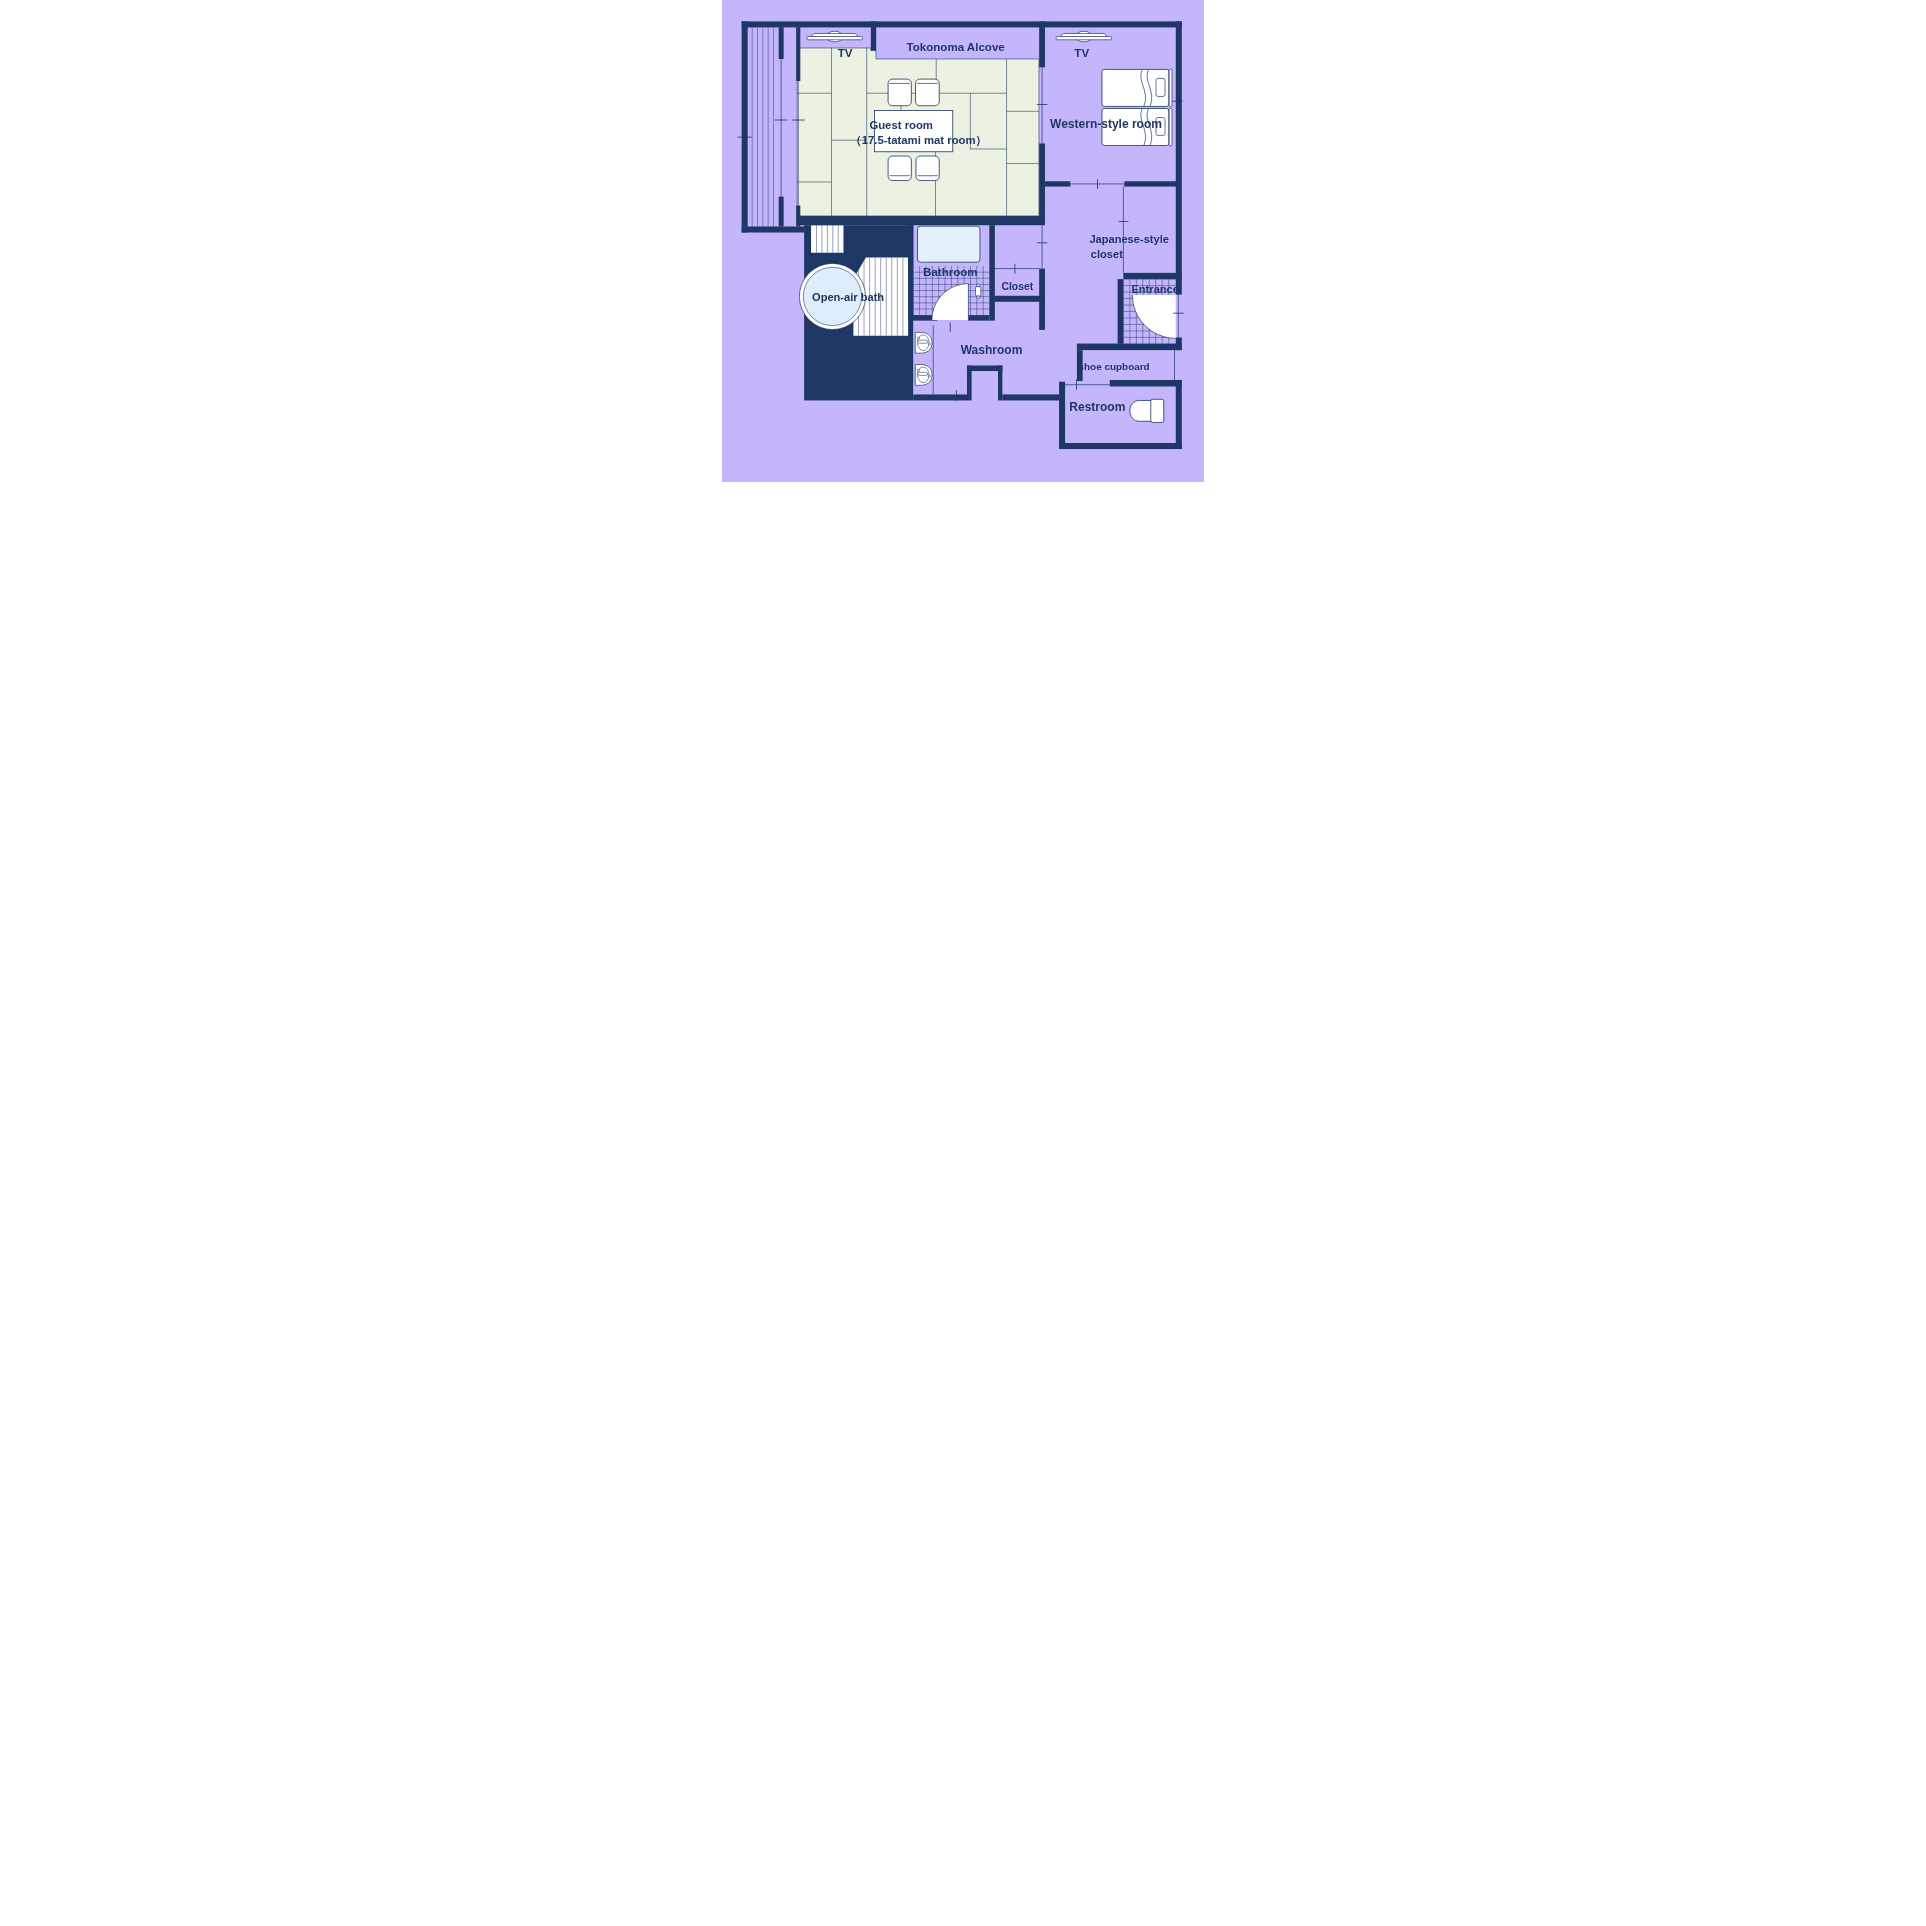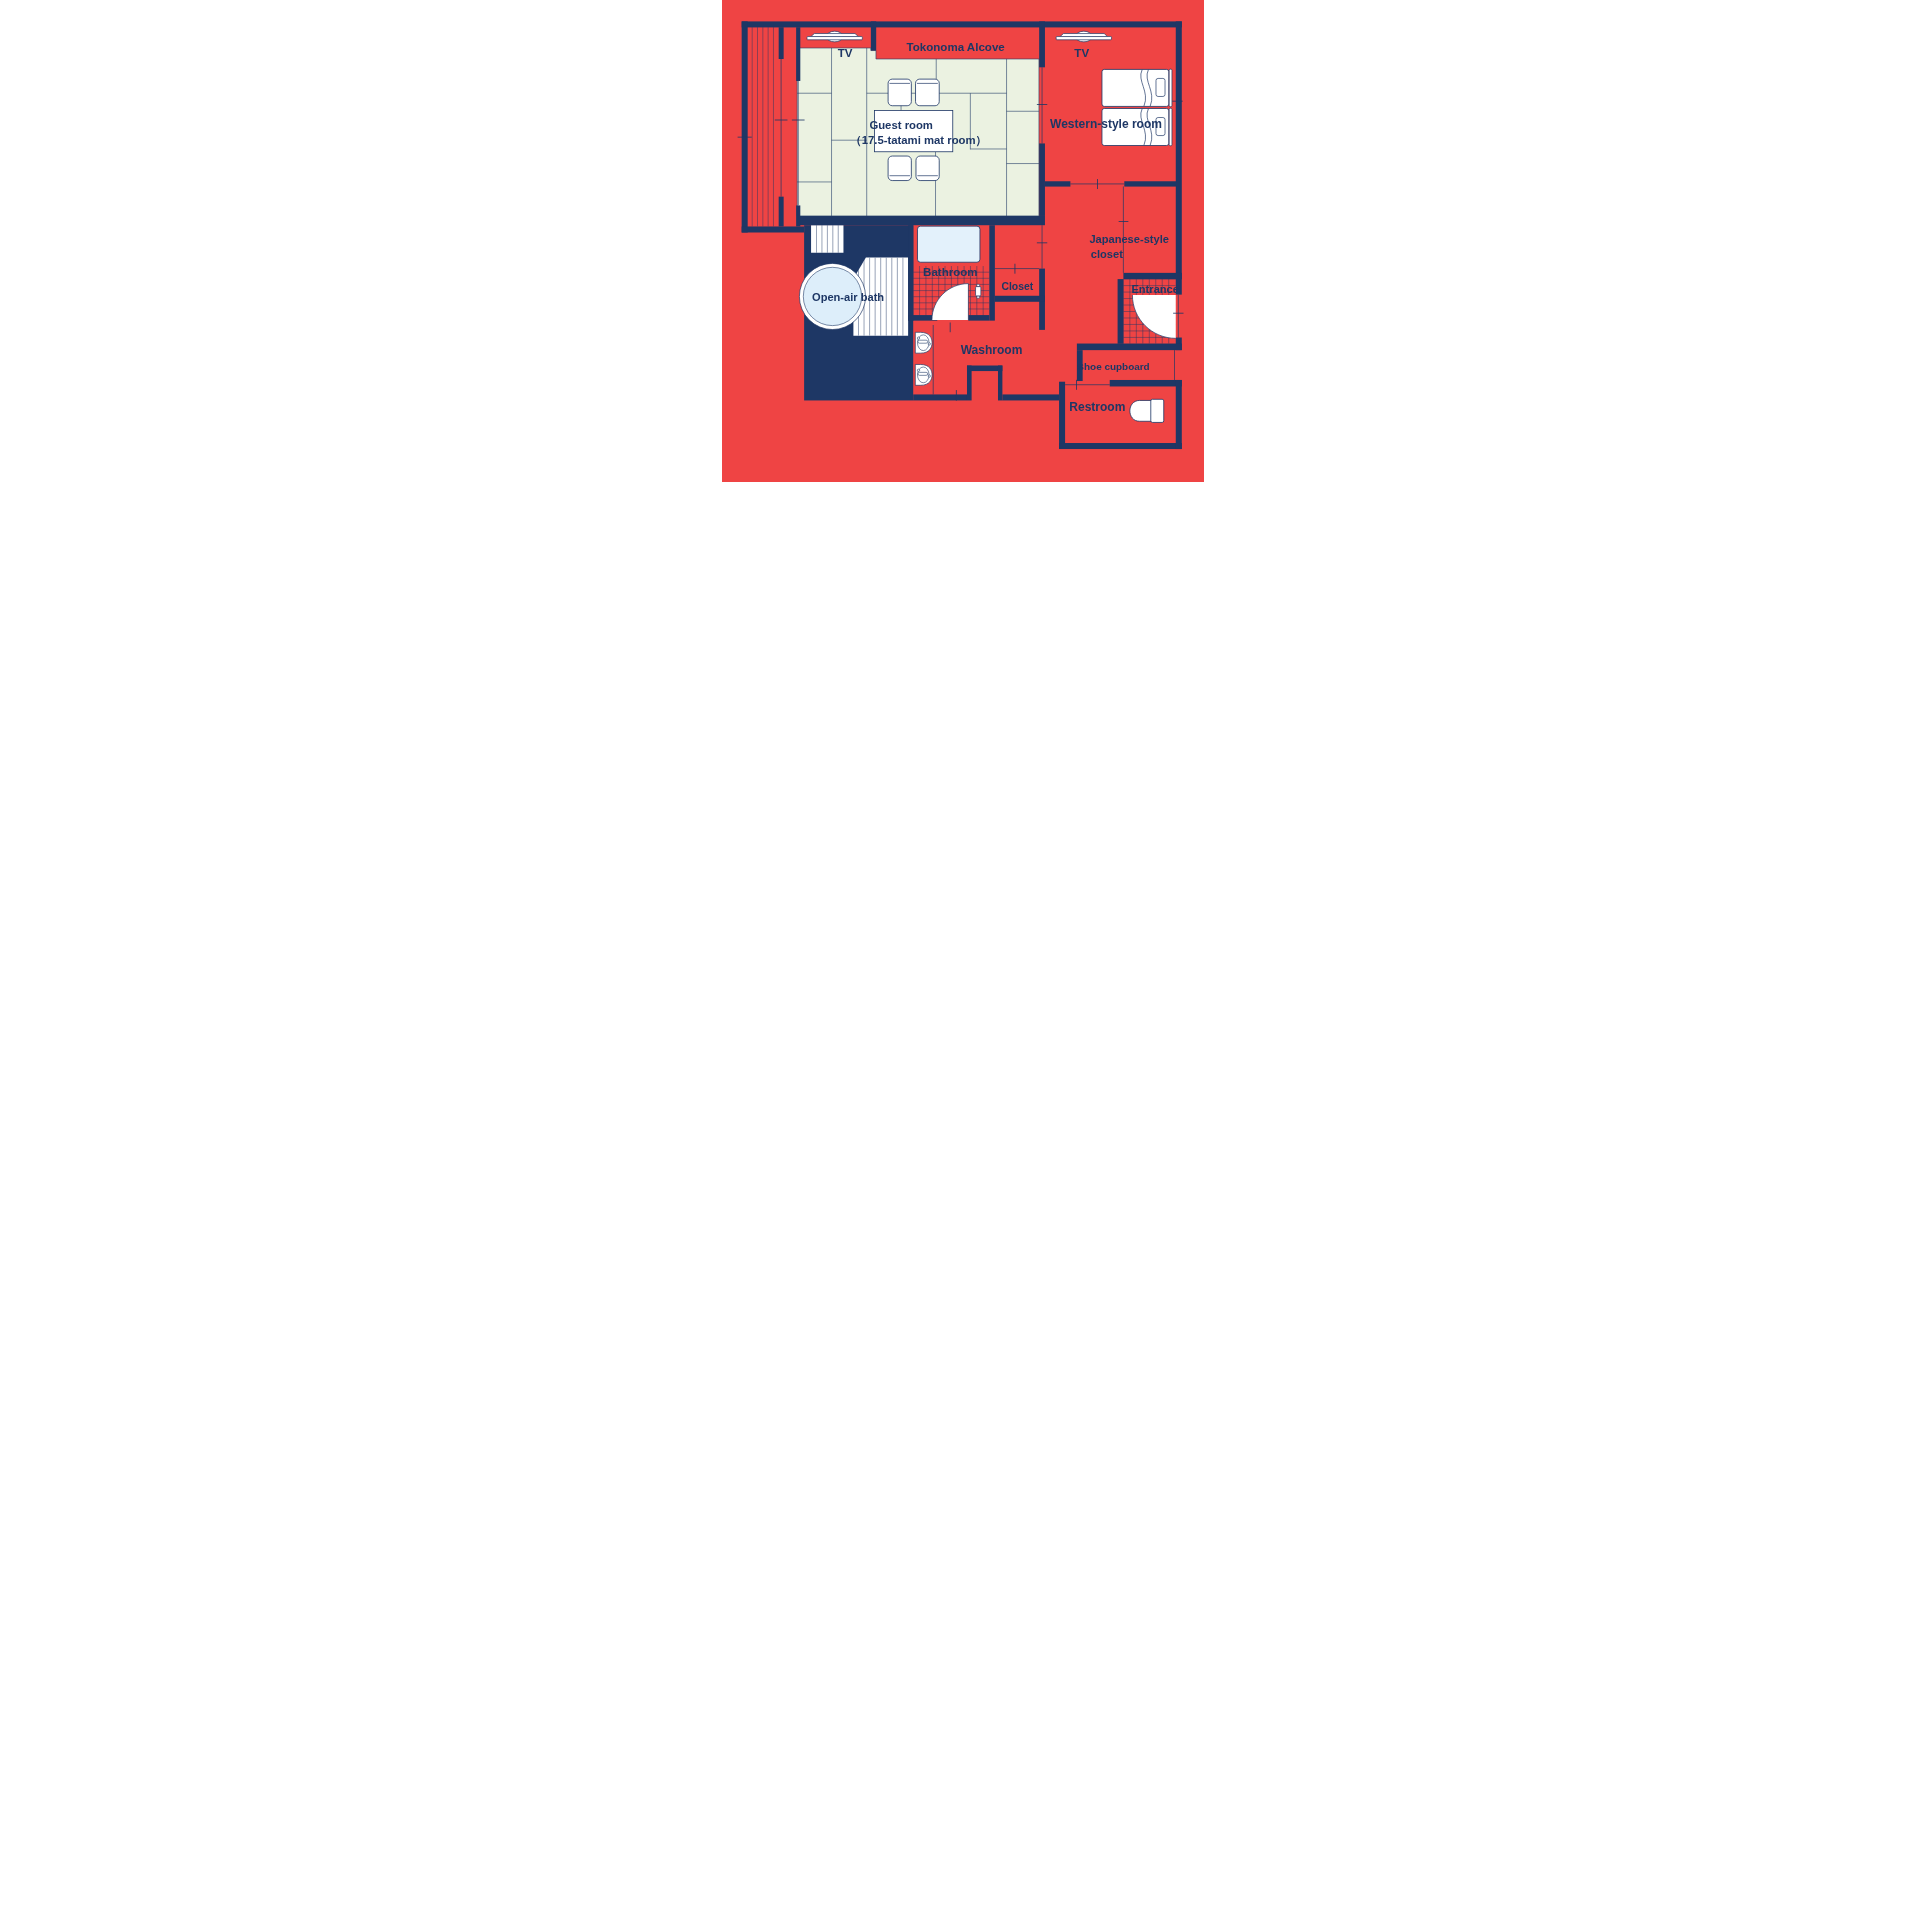--- a/index.html
+++ b/index.html
@@ -1,16 +1,16 @@
 <!DOCTYPE html>
 <html style="font-size:7.4px"><head>
 <meta charset="utf-8">
 <style>
   html,body{margin:0;padding:0;background:#ffffff;}
-  .stage{width:482px;height:482px;margin:0 auto;background:#ef4444;}
+  .stage{width:482px;height:482px;margin:0 auto;background:#c4b5fd;}
   svg{display:block;}
   .w{fill:#1e3765;}
   .ln{stroke:#1e3765;stroke-width:6;fill:none;}
   .ln5{stroke:#1e3765;stroke-width:5;fill:none;}
   .ln4{stroke:#1e3765;stroke-width:4;fill:none;}
   .fw{fill:#ffffff;stroke:#1e3765;stroke-width:7;}
   .fw6{fill:#ffffff;stroke:#1e3765;stroke-width:6;}
   .fw5{fill:#ffffff;stroke:#1e3765;stroke-width:5;}
   .tatami{fill:#ebf2e1;stroke:#1e3765;stroke-width:5;}
   .water{fill:#e3f1fb;stroke:#1e3765;stroke-width:7;}

